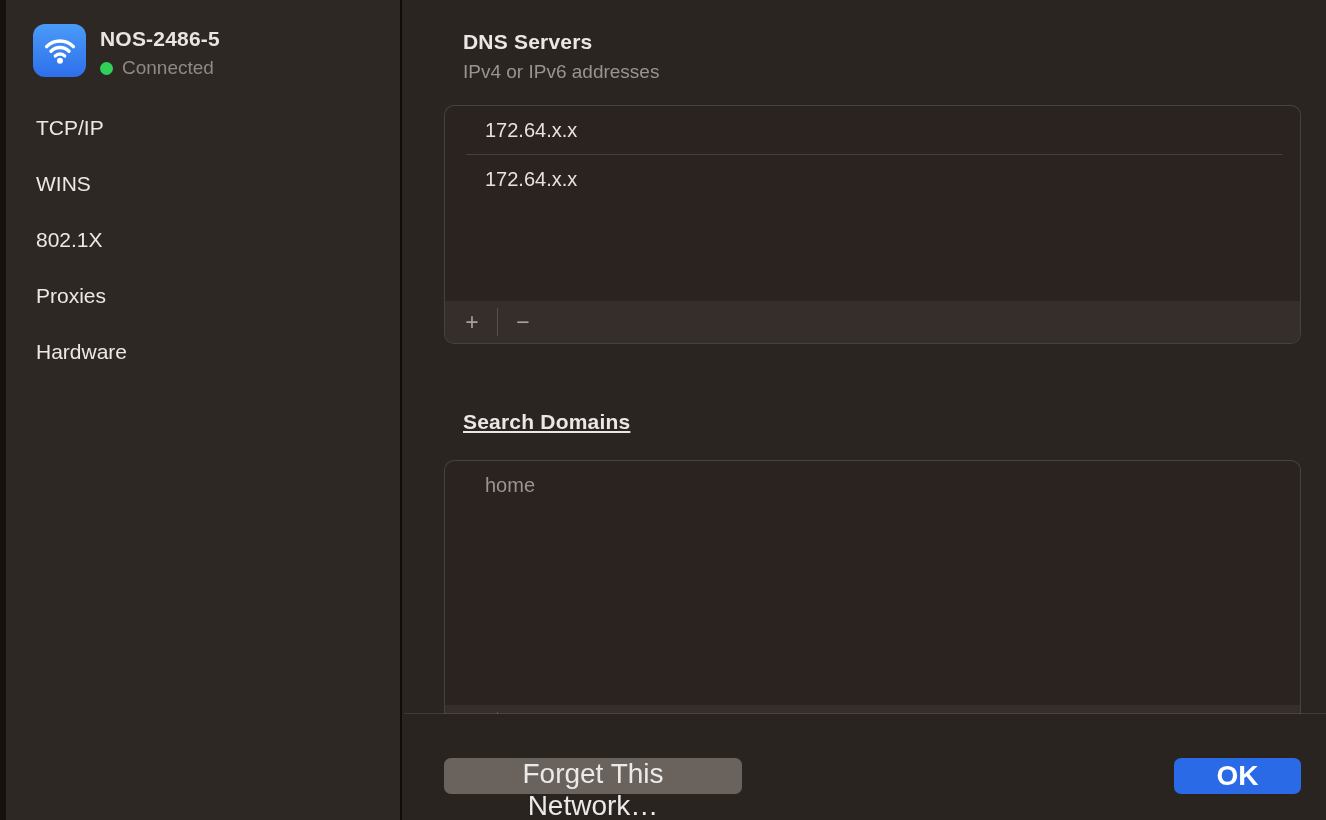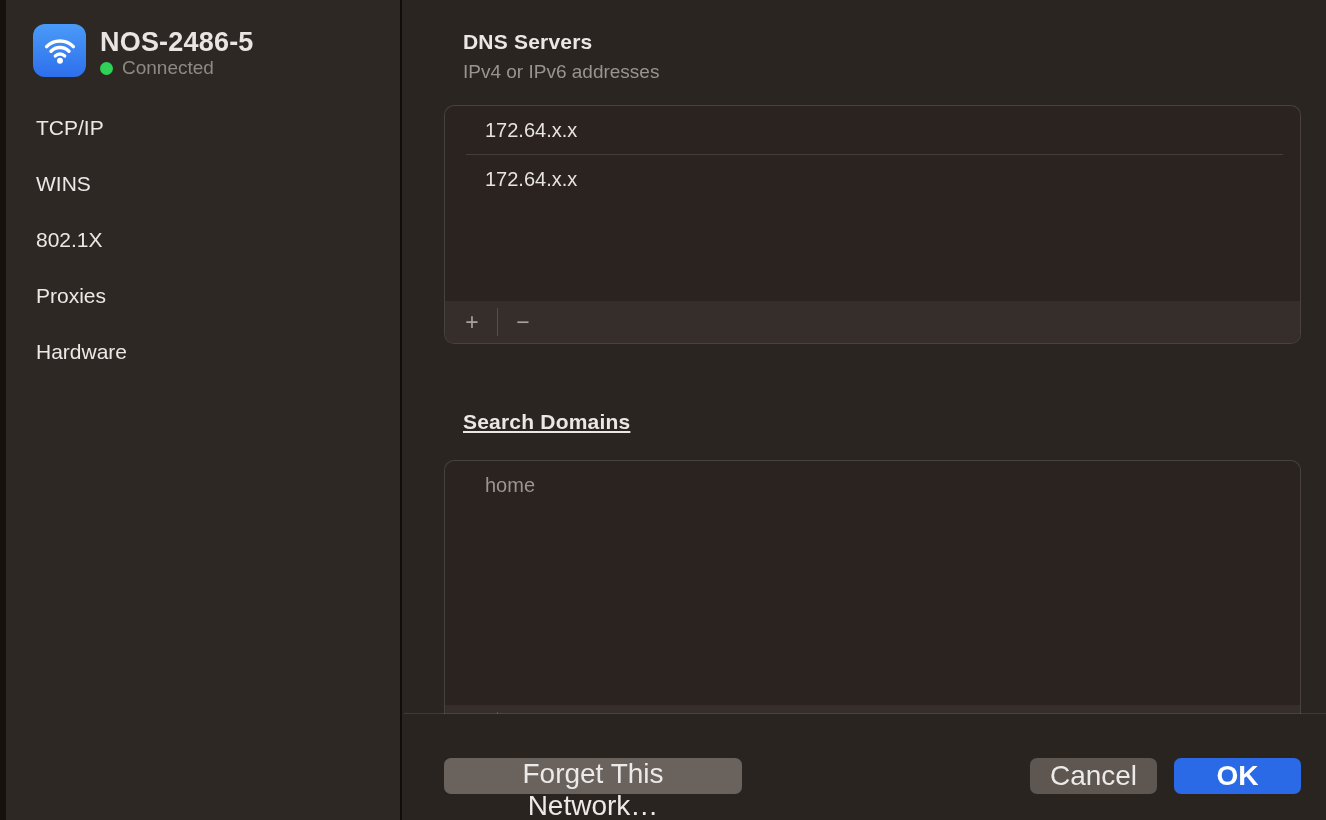--- a/index.html
+++ b/index.html
@@ -33,21 +33,21 @@
   .net-header { position: absolute; left: 27px; top: 24px; width: 340px; height: 56px; }
   .wifi-badge {
     position: absolute; left: 0; top: 0;
     width: 53px; height: 53px;
     border-radius: 12px;
     background: linear-gradient(180deg, #4a9bf8 0%, #2e6fec 100%);
     display: flex; align-items: center; justify-content: center;
   }
   .net-name {
     position: absolute; left: 67px; top: 3px;
-    font-size: 27px; font-weight: 600; color: #e9e5e2;
+    font-size: 21px; font-weight: 600; color: #e9e5e2;
     letter-spacing: 0.2px;
   }
   .net-status { position: absolute; left: 67px; top: 33px; display: flex; align-items: center; }
   .status-dot {
     width: 13px; height: 13px; border-radius: 50%;
     background: #30d158; margin-right: 9px;
   }
   .net-status-label { font-size: 19px; color: #8f8984; }
 
   .side-list { position: absolute; left: 0; top: 100px; width: 100%; }
@@ -212,17 +212,16 @@
         <button class="pm-btn">
           <span>−</span>
         </button>
       </div>
     </div>
 
     <div class="footer-divider"></div>
 
     <div class="dialog-footer">
       <button class="btn btn-forget">Forget This Network…</button>
-      <button class="btn btn-cancel">Cancel</button>
       <button class="btn btn-ok">OK</button>
     </div>
   </div>
 </div>
 
 </body></html>

